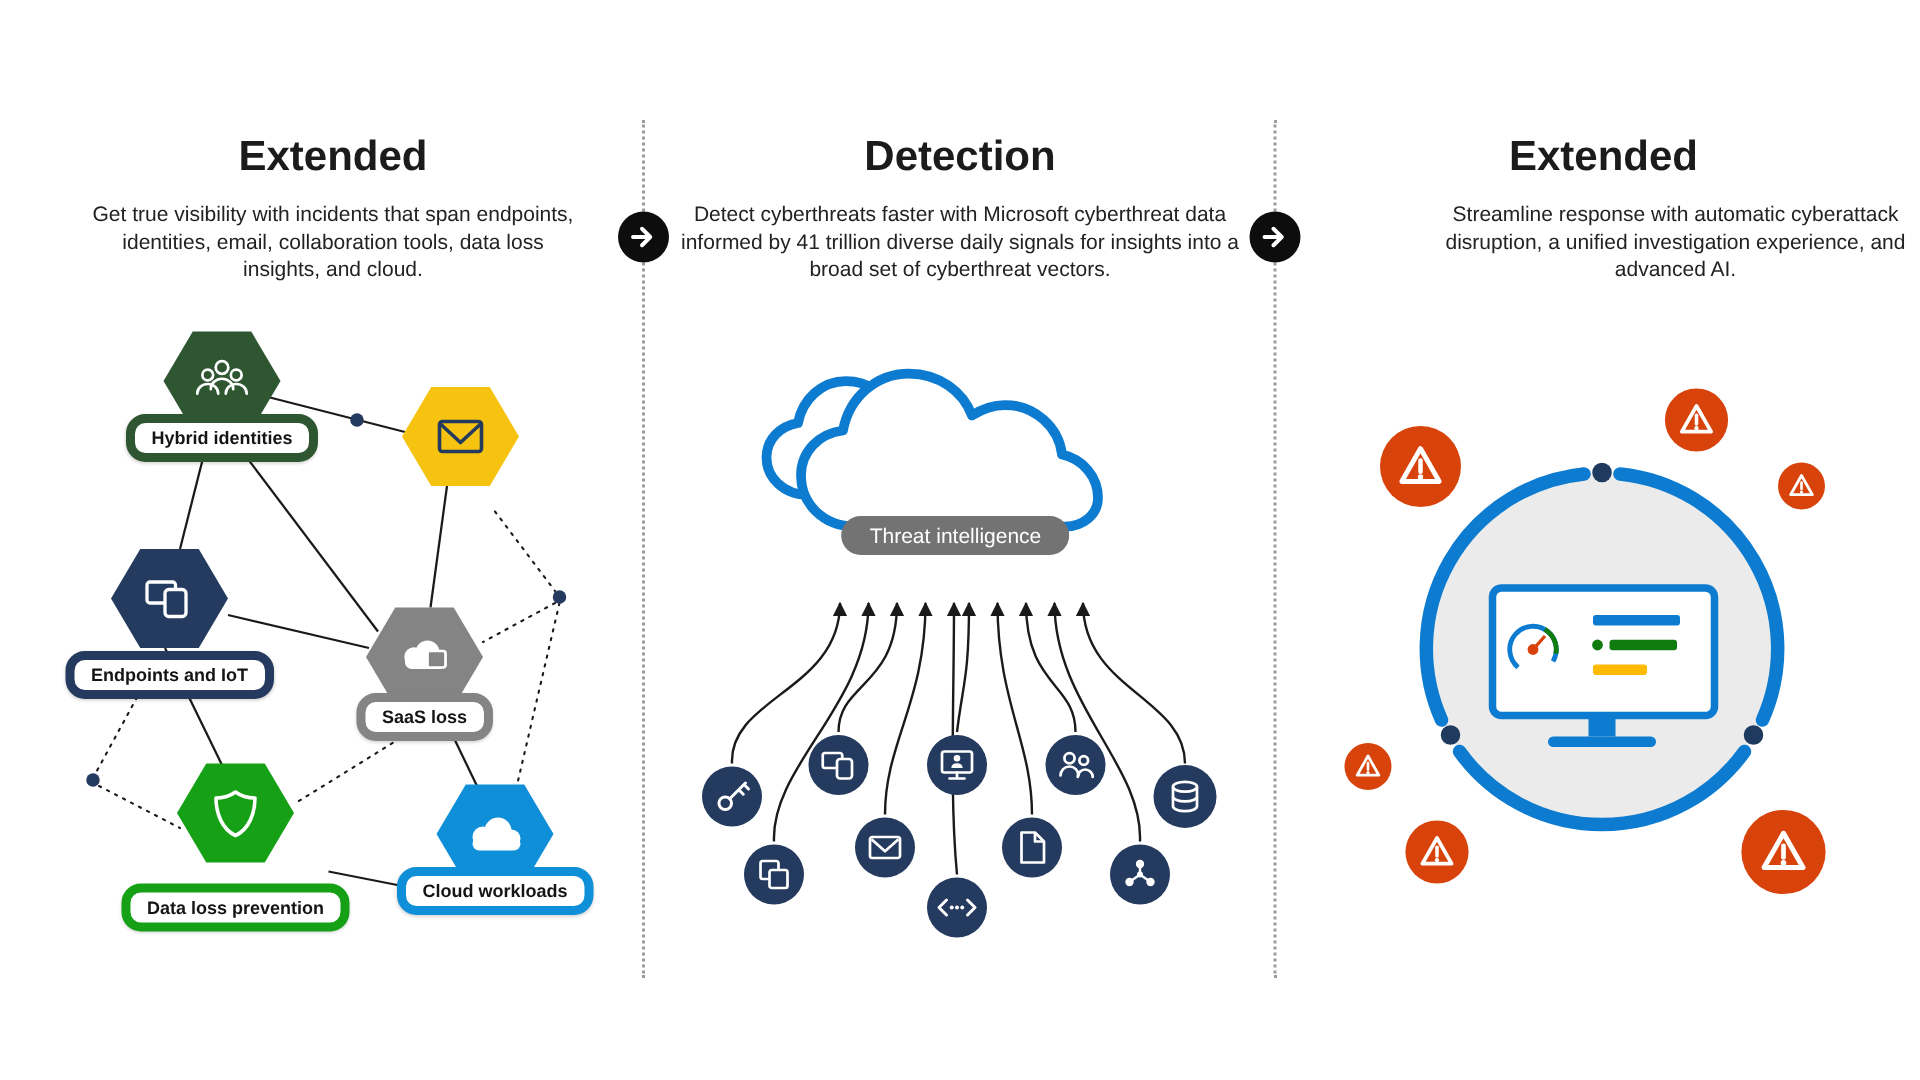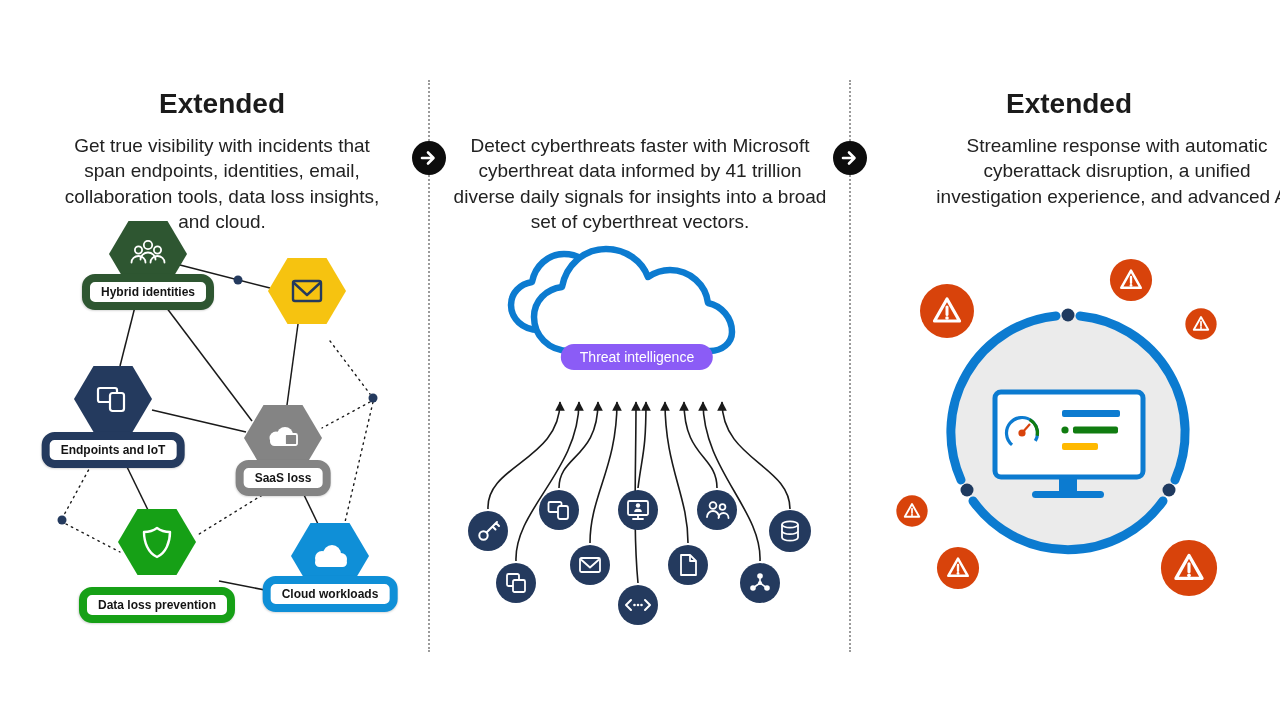--- a/index.html
+++ b/index.html
@@ -1,32 +1,32 @@
 <!DOCTYPE html>
 <html><head>
 <meta charset="utf-8">
 <style>
   html,body{margin:0;padding:0;background:#fff;}
   #stage{position:relative;width:1280px;height:720px;background:#ffffff;overflow:hidden;
          font-family:"Liberation Sans",sans-serif;}
   .col-title{position:absolute;text-align:center;font-size:28px;font-weight:700;color:#1b1b1b;}
-  .col-desc{position:absolute;text-align:center;font-size:19px;line-height:1.33;color:#222;}
+  .col-desc{position:absolute;text-align:center;font-size:14px;line-height:1.33;color:#222;}
   .divider{position:absolute;top:80px;height:572px;width:0;border-left:2px dotted #9b9b9b;}
   .flow-arrow{position:absolute;width:34px;height:34px;border-radius:50%;background:#0d0d0d;
               display:flex;align-items:center;justify-content:center;}
-  .pill{position:absolute;transform:translate(-50%,-50%);background:#fff;border:8px solid #404040;
+  .pill{position:absolute;transform:translate(-50%,-50%);background:#fff;border:6px solid #404040;
         border-radius:13px;padding:3px 11px;font-size:12px;font-weight:700;color:#141414;
         white-space:nowrap;box-shadow:0 1px 2px rgba(0,0,0,.15);}
   .pill.b0{border-color:#2e5631}
   .pill.b1{border-color:#f6c310}
   .pill.b2{border-color:#243a5e}
   .pill.b3{border-color:#848484}
   .pill.b4{border-color:#16a016}
   .pill.b5{border-color:#0f8fd7}
-  .ti-pill{position:absolute;transform:translate(-50%,-50%);background:#8b5cf6;color:#fff;
+  .ti-pill{position:absolute;transform:translate(-50%,-50%);background:#737373;color:#fff;
            border-radius:14px;padding:5px 19px;font-size:14px;white-space:nowrap;}
   svg{position:absolute;display:block;}
 </style>
 </head>
 <body>
 
 <div id="stage">
 
   <div class="divider" style="left:428px"></div>
   <div class="divider" style="left:849px"></div>
@@ -36,20 +36,21 @@
       <path d="M3 10 h10 M9 4.5 L14.5 10 L9 15.5" stroke="#fff" stroke-width="2.6" fill="none" stroke-linecap="round" stroke-linejoin="round"></path>
     </svg>
   </div>
   <div class="flow-arrow" style="left:833px;top:141px">
     <svg viewBox="0 0 20 20" width="20" height="20" style="position:static">
       <path d="M3 10 h10 M9 4.5 L14.5 10 L9 15.5" stroke="#fff" stroke-width="2.6" fill="none" stroke-linecap="round" stroke-linejoin="round"></path>
     </svg>
   </div>
 
   <div class="col-title" style="left:40px;top:88px;width:364px">Extended</div>
+  <div class="col-title" style="left:458px;top:88px;width:364px">Detection</div>
   <div class="col-title" style="left:887px;top:88px;width:364px">Extended</div>
 
   <div class="col-desc" style="left:57px;top:133px;width:330px">Get true visibility with incidents that span endpoints, identities, email, collaboration tools, data loss insights, and cloud.</div>
   <div class="col-desc" style="left:452px;top:133px;width:376px">Detect cyberthreats faster with Microsoft cyberthreat data informed by 41 trillion diverse daily signals for insights into a broad set of cyberthreat vectors.</div>
   <div class="col-desc" style="left:935px;top:133px;width:364px">Streamline response with automatic cyberattack disruption, a unified investigation experience, and advanced AI.</div>
 
   <svg id="ext-svg" style="left:20px;top:205px" width="410" height="445" viewBox="0 0 410 445">
 
     <g stroke="#1a1a1a" stroke-width="1.5">
       <line x1="160" y1="60" x2="250" y2="83"></line>

